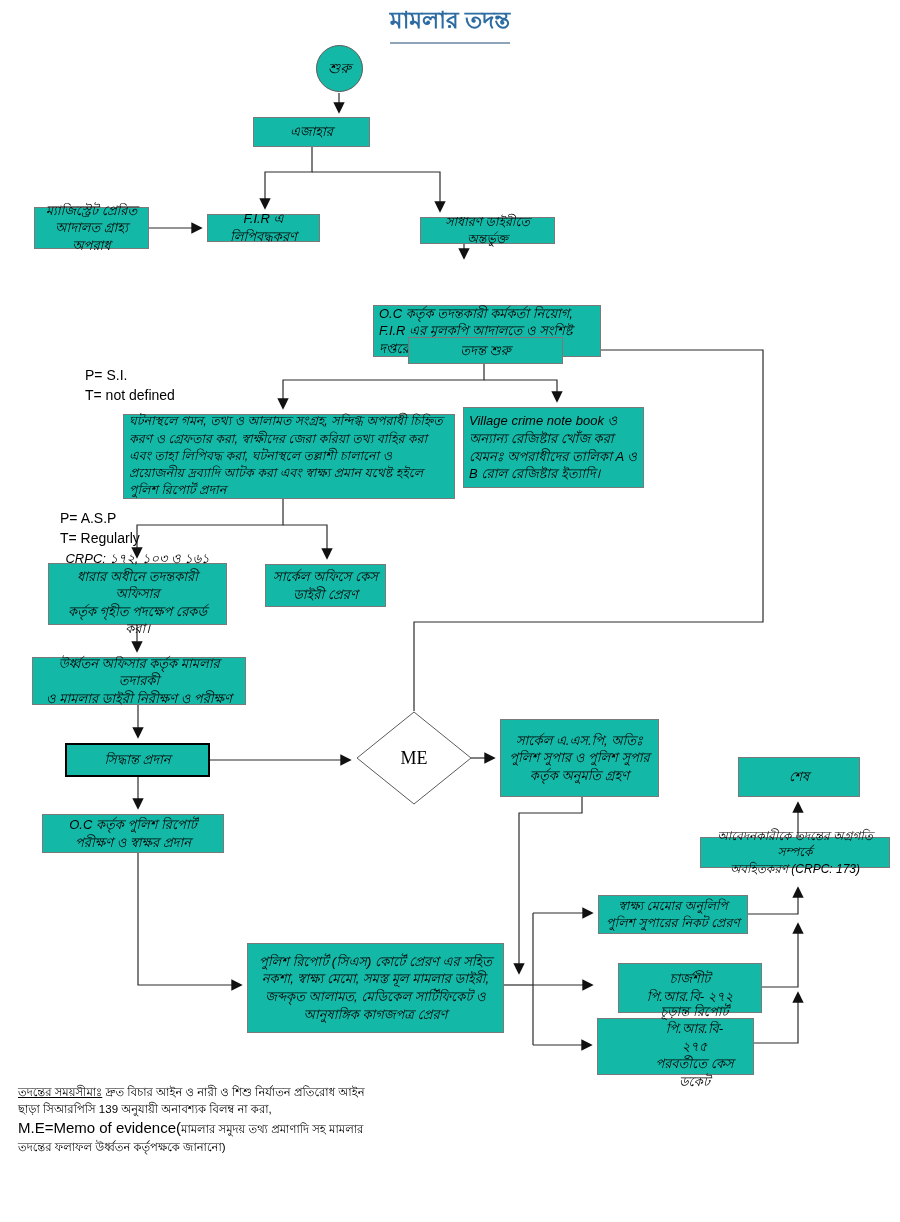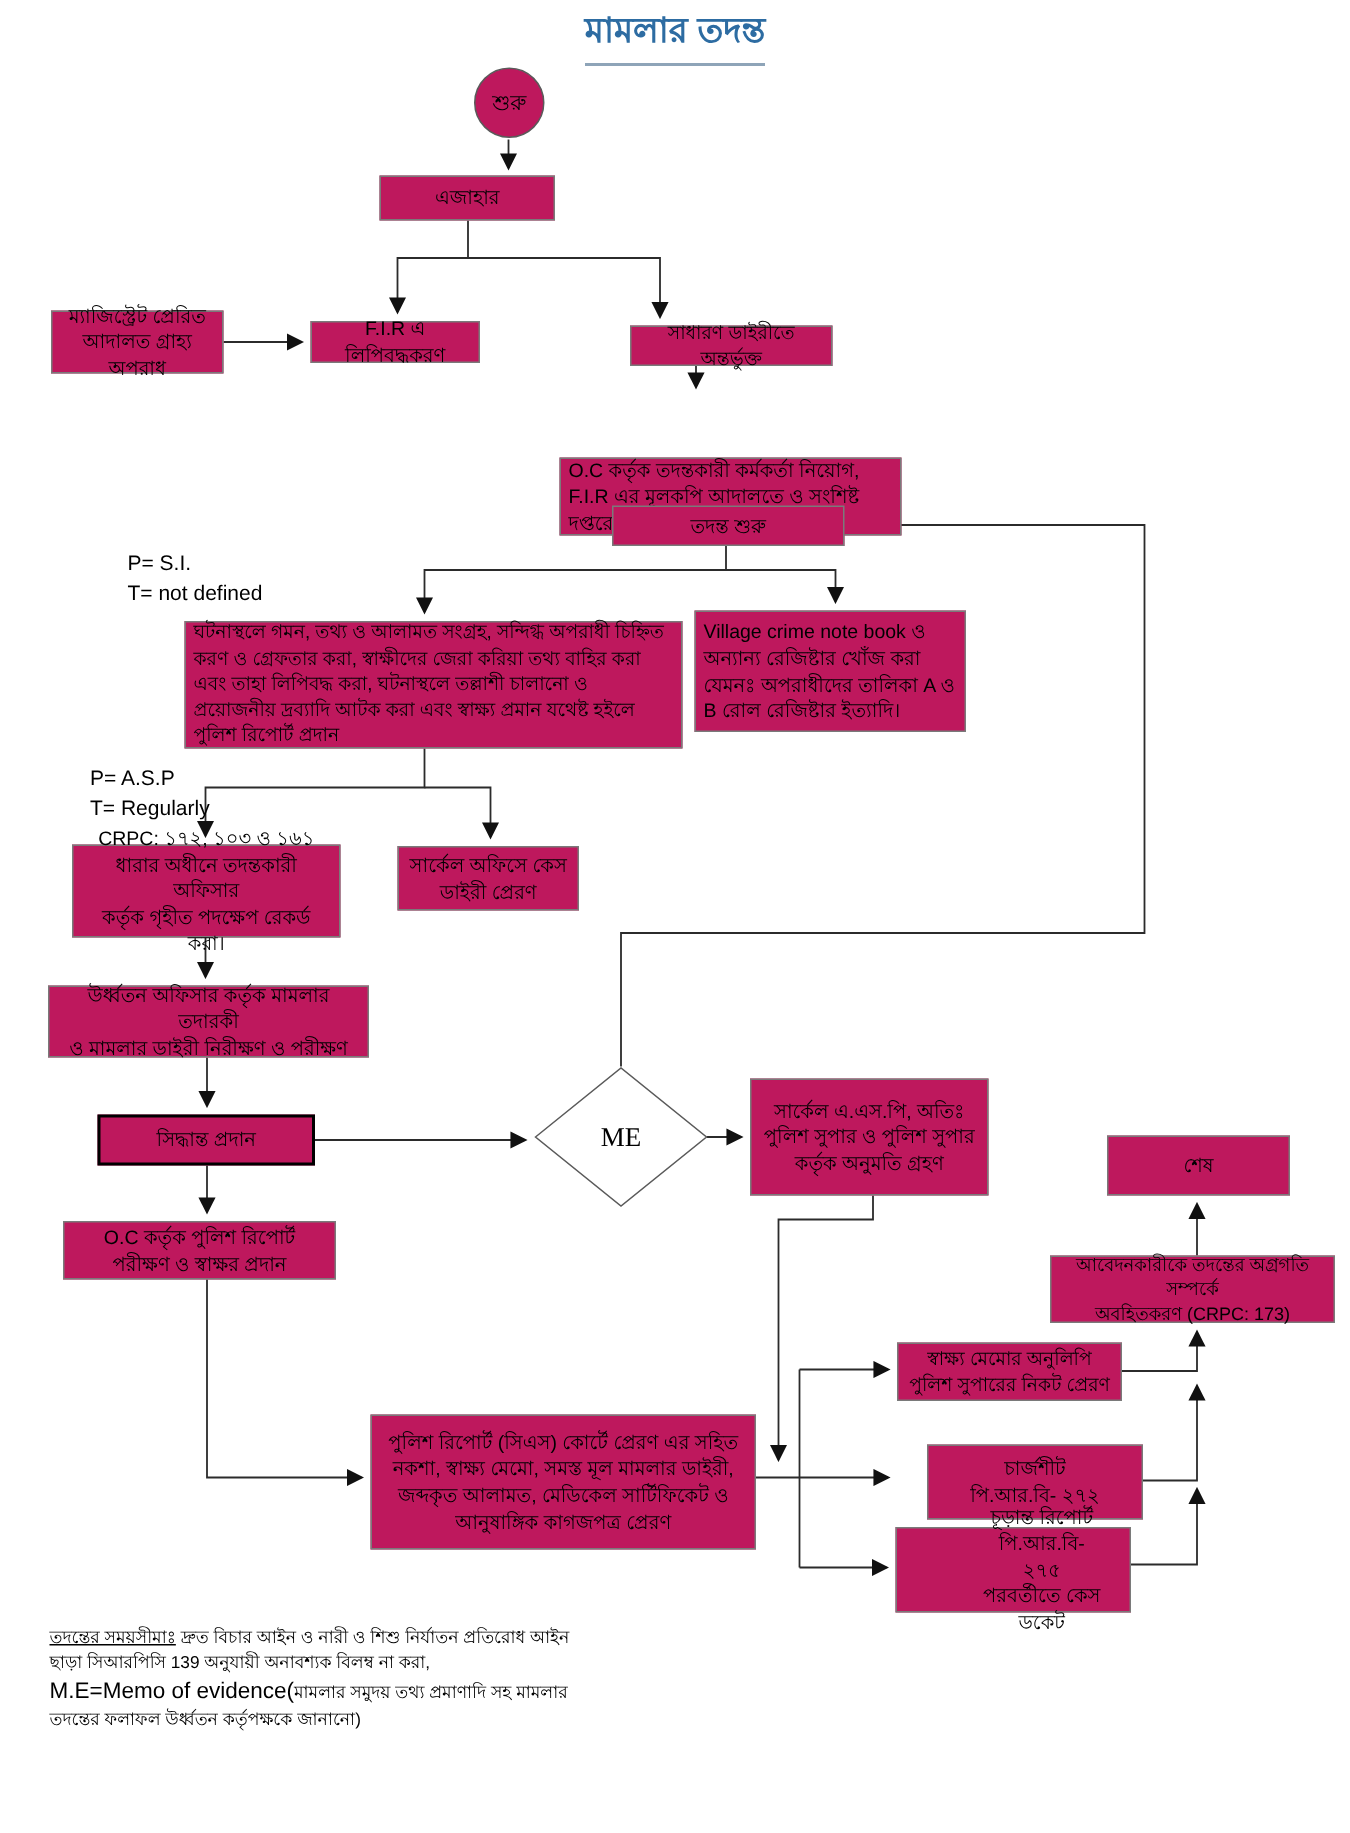--- a/index.html
+++ b/index.html
@@ -1,23 +1,23 @@
 <!DOCTYPE html>
 <html><head>
 <meta charset="utf-8">
 <style>
   html,body{margin:0;padding:0;background:#fff;}
   #canvas{position:relative;width:900px;height:1222px;background:#ffffff;overflow:hidden;
           font-family:"Liberation Sans","DejaVu Sans",sans-serif;color:#000;}
   #title-wrap{position:absolute;top:2px;left:0;width:100%;text-align:center;}
   #title{display:inline-block;font-size:23px;font-weight:bold;color:#2d6ca2;
          border-bottom:2px solid #8ea4b8;padding-bottom:1px;}
-  .node{position:absolute;border:1px solid #7a7a7a;background:#be185d;box-sizing:border-box;
+  .node{position:absolute;border:1px solid #7a7a7a;background:#14b8a6;box-sizing:border-box;
         display:flex;align-items:center;justify-content:center;text-align:center;
-        font-size:13px;line-height:1.35;white-space:pre-line;padding:2px 5px;}
+        font-size:13px;line-height:1.35;white-space:pre-line;padding:2px 5px;font-style:italic;}
   .align-left{text-align:left;justify-content:flex-start;}
   .circle{border-radius:50%;border:1px solid #5a5a5a;font-size:14px;}
   .bold-border{border:2px solid #000;}
   .small{font-size:12.5px;line-height:1.38;}
   .plabel{position:absolute;font-size:14px;line-height:1.4;white-space:pre-line;text-align:left;}
   #svg-layer{position:absolute;left:0;top:0;width:900px;height:1222px;}
   .footnote{position:absolute;font-size:11.5px;line-height:1.45;text-align:left;}
   .fn-underline{text-decoration:underline;}
   .fn-big{font-size:15px;}
 </style>
@@ -127,38 +127,38 @@
 
   <div class="node" style="left:500px;top:719px;width:159px;height:78px;">সার্কেল এ.এস.পি, অতিঃ
 পুলিশ সুপার ও পুলিশ সুপার
 কর্তৃক অনুমতি গ্রহণ</div>
 
   <div class="node" style="left:42px;top:814px;width:182px;height:39px;">O.C কর্তৃক পুলিশ রিপোর্ট
 পরীক্ষণ ও স্বাক্ষর প্রদান</div>
 
   <div class="node" style="left:738px;top:757px;width:122px;height:40px;">শেষ</div>
 
-  <div class="node" style="left:700px;top:837px;width:190px;height:45px;font-size:12px;">আবেদনকারীকে তদন্তের অগ্রগতি সম্পর্কে
+  <div class="node" style="left:700px;top:837px;width:190px;height:31px;font-size:12px;">আবেদনকারীকে তদন্তের অগ্রগতি সম্পর্কে
 অবহিতকরণ (CRPC: 173)</div>
 
   <div class="node" style="left:247px;top:943px;width:257px;height:90px;">পুলিশ রিপোর্ট (সিএস) কোর্টে প্রেরণ এর সহিত
 নকশা, স্বাক্ষ্য মেমো, সমস্ত মূল মামলার ডাইরী,
 জব্দকৃত আলামত, মেডিকেল সার্টিফিকেট ও
 আনুষাঙ্গিক কাগজপত্র প্রেরণ</div>
 
   <div class="node" style="left:598px;top:895px;width:150px;height:39px;font-size:12.5px;">স্বাক্ষ্য মেমোর অনুলিপি
 পুলিশ সুপারের নিকট প্রেরণ</div>
 
   <div class="node" style="left:618px;top:963px;width:144px;height:50px;">চার্জশীট
 পি.আর.বি- ২৭২</div>
 
   <div class="node" style="left:597px;top:1018px;width:157px;height:57px;padding-left:43px;">চূড়ান্ত রিপোর্ট পি.আর.বি-
 ২৭৫
 পরবর্তীতে কেস ডকেট</div>
 
-  <div class="footnote" style="left:18px;top:1084px;width:420px;margin-left:15px;">
+  <div class="footnote" style="left:18px;top:1084px;width:420px;">
     <div><span class="fn-underline">তদন্তের সময়সীমাঃ</span><span> দ্রুত বিচার আইন ও নারী ও শিশু নির্যাতন প্রতিরোধ আইন</span></div>
     <div>ছাড়া সিআরপিসি 139 অনুযায়ী অনাবশ্যক বিলম্ব না করা,</div>
     <div><span class="fn-big">M.E=Memo of evidence(</span><span>মামলার সমুদয় তথ্য প্রমাণাদি সহ মামলার</span></div>
     <div>তদন্তের ফলাফল উর্ধ্বতন কর্তৃপক্ষকে জানানো)</div>
   </div>
 
 </div>
 
 </body></html>

